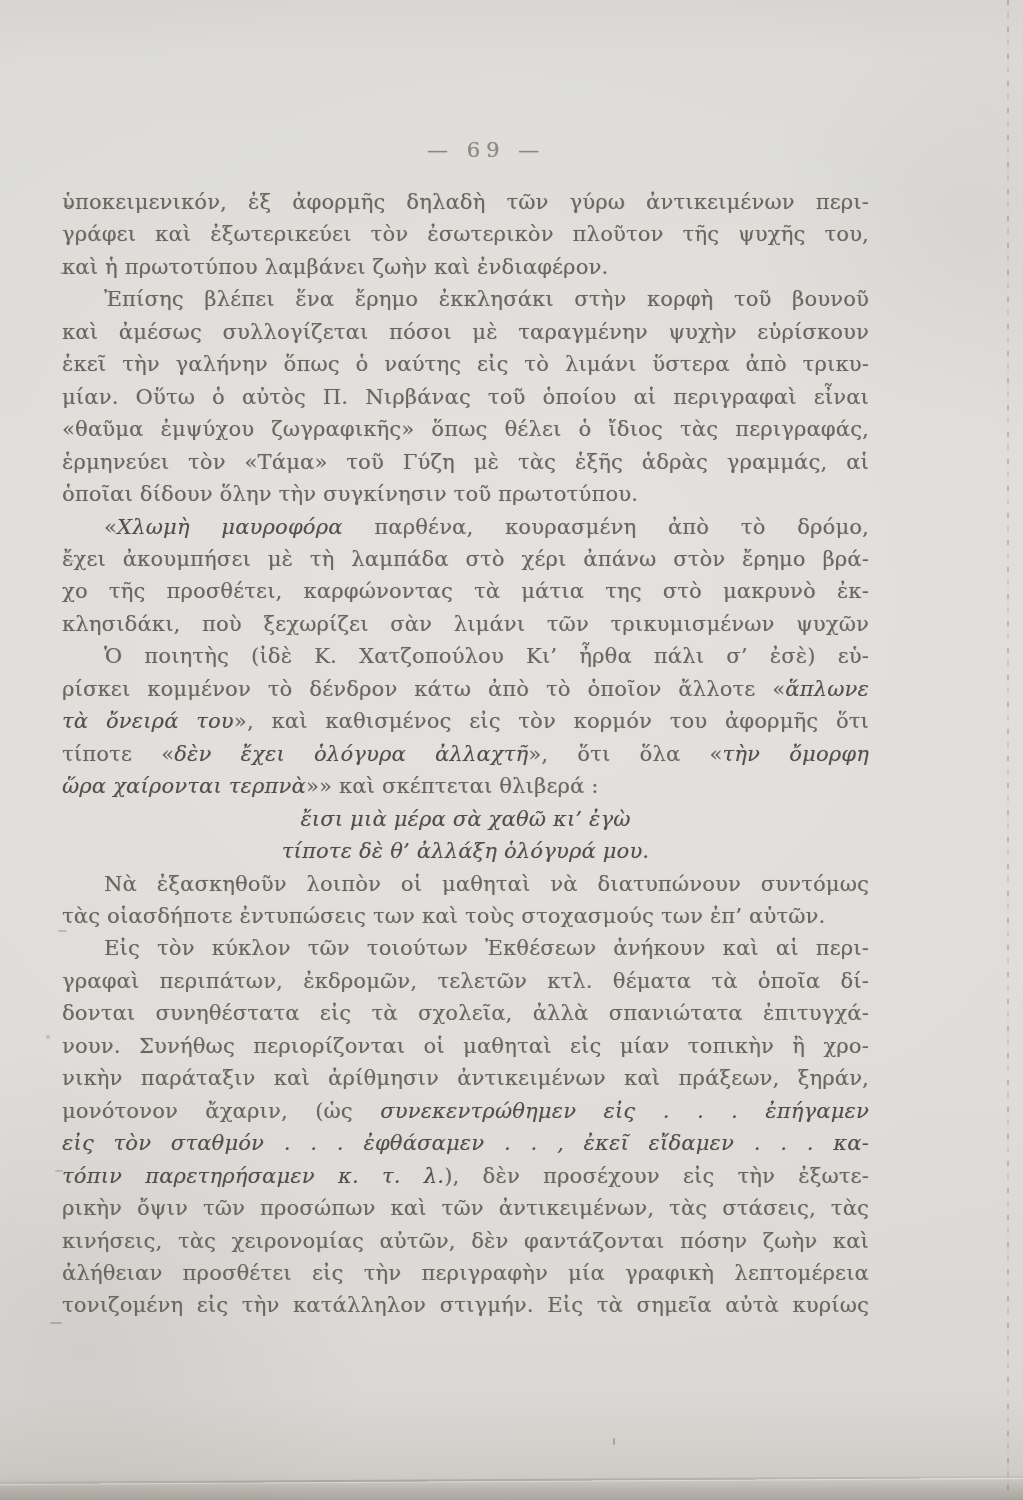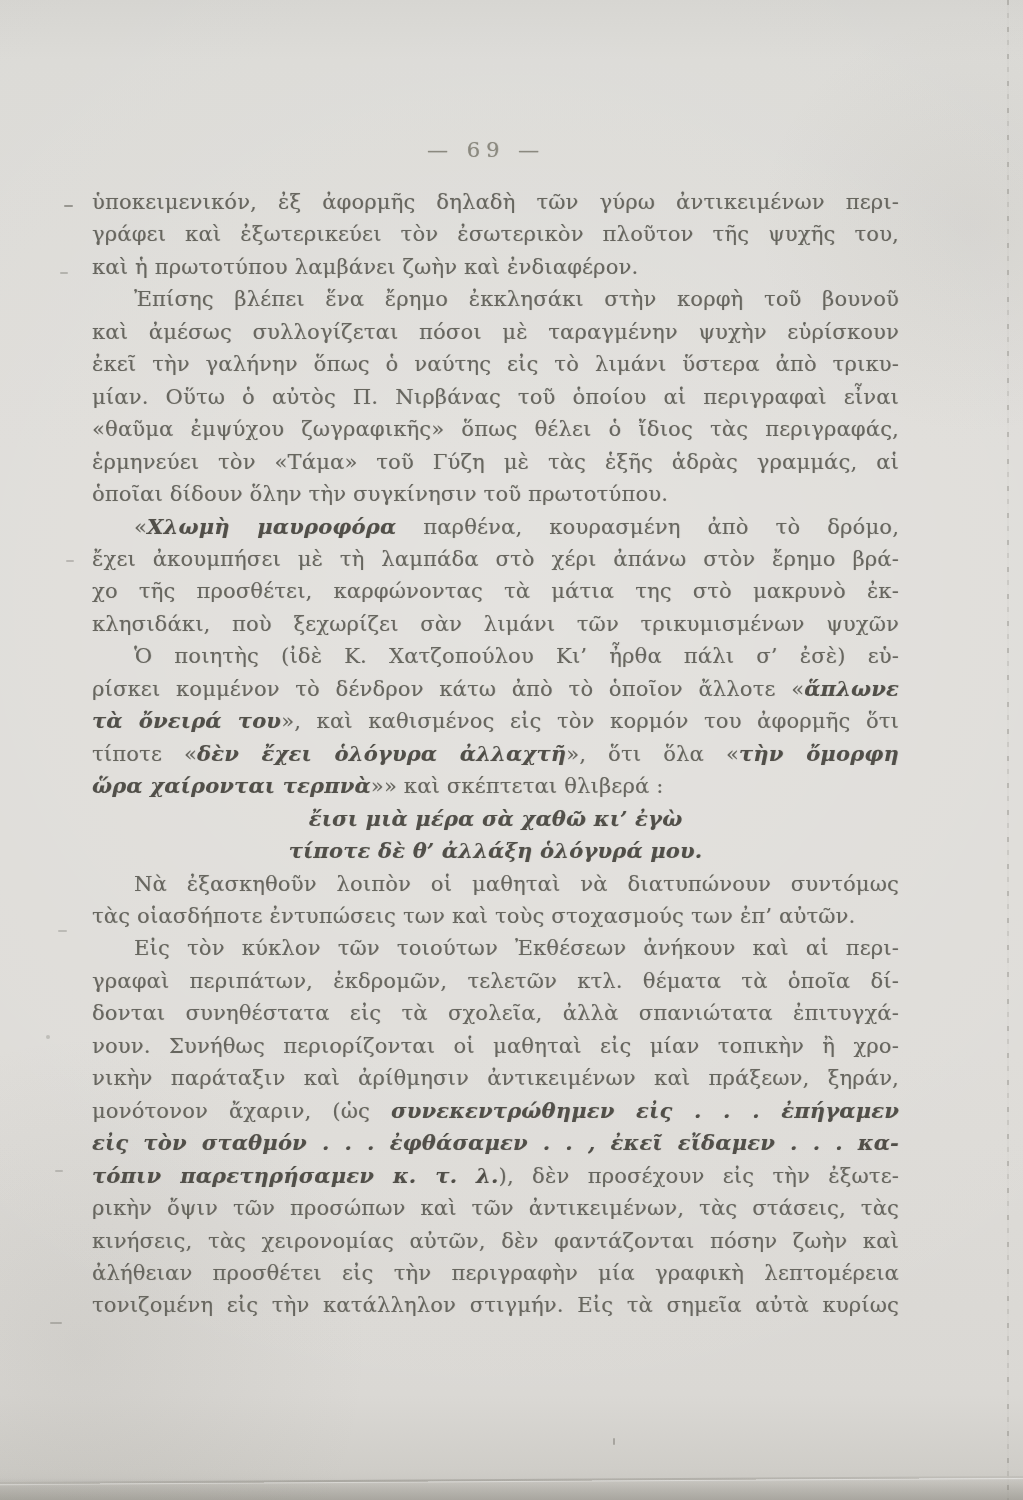--- a/index.html
+++ b/index.html
@@ -32,35 +32,35 @@
     left: 86px; width: 800px;
     top: 138px;
     text-align: center;
     font-size: 21px;
     letter-spacing: 6px;
     color: var(--ink_faint, #8b897f);
     text-shadow: 0.4px 0.4px 0.8px rgba(110,108,100,0.45);
   }
   .text-block {
     position: absolute;
-    left: 92px; top: 186px;
+    left: 62px; top: 186px;
     width: 807px;
     font-size: 21px;
     line-height: 32.45px;
     color: var(--ink, #67665f);
     letter-spacing: 0.2px;
     text-shadow: 0.4px 0.4px 0.8px rgba(105,103,96,0.40);
   }
   .line { width: 100%; }
   .line.justify { text-align: justify; text-align-last: justify; }
   .line.left    { text-align: left; }
   .line.center  { text-align: center; padding-right: 88px; }
   .line.indent  { padding-left: 42px; box-sizing: border-box; }
   .em {
-    font-weight: bold;
+    font-weight: normal;
     font-style: italic;
     color: var(--ink_strong, #514f49);
   }
   
   .right-edge-line {
     position: absolute;
     left: 1007px; top: 0; bottom: 0; width: 2px;
     background: repeating-linear-gradient(180deg,
       rgba(100,98,90,0.55) 0 5px,
       rgba(100,98,90,0.06) 5px 13px,

